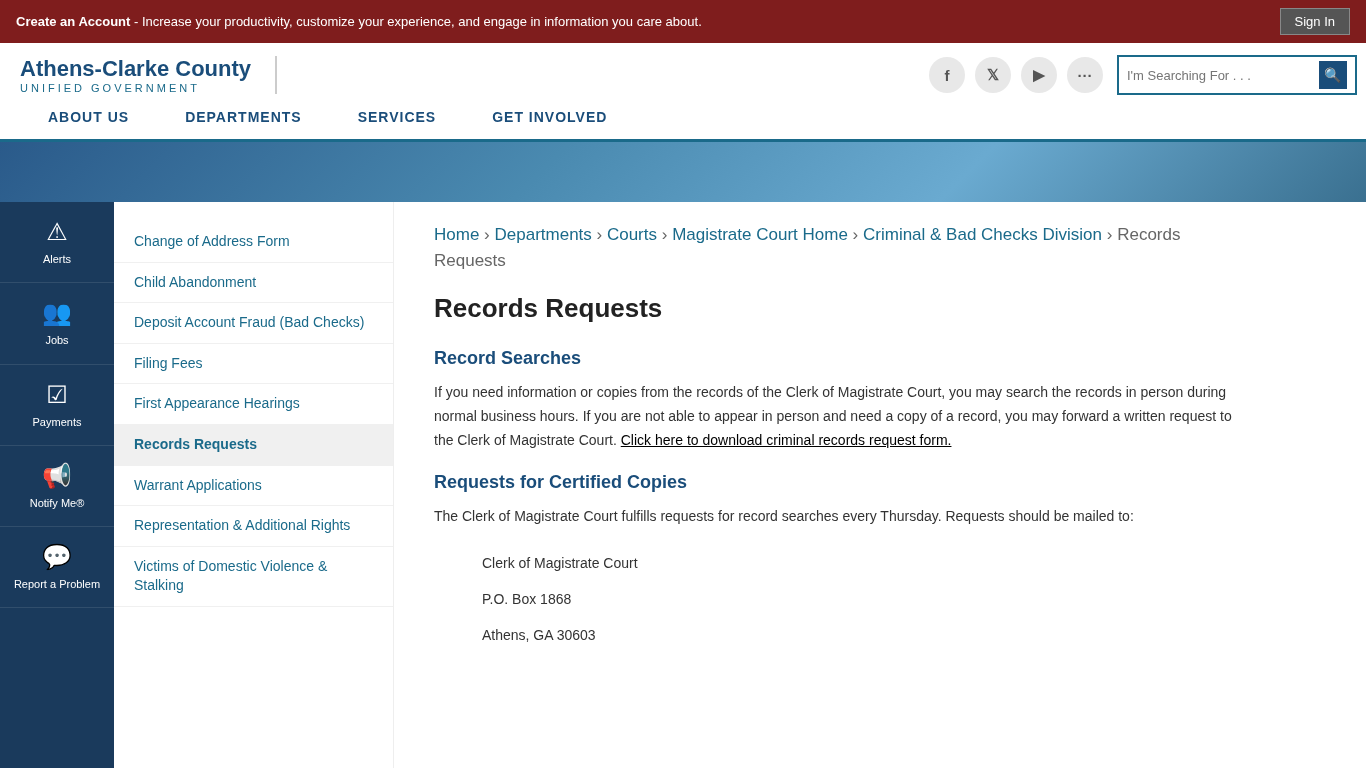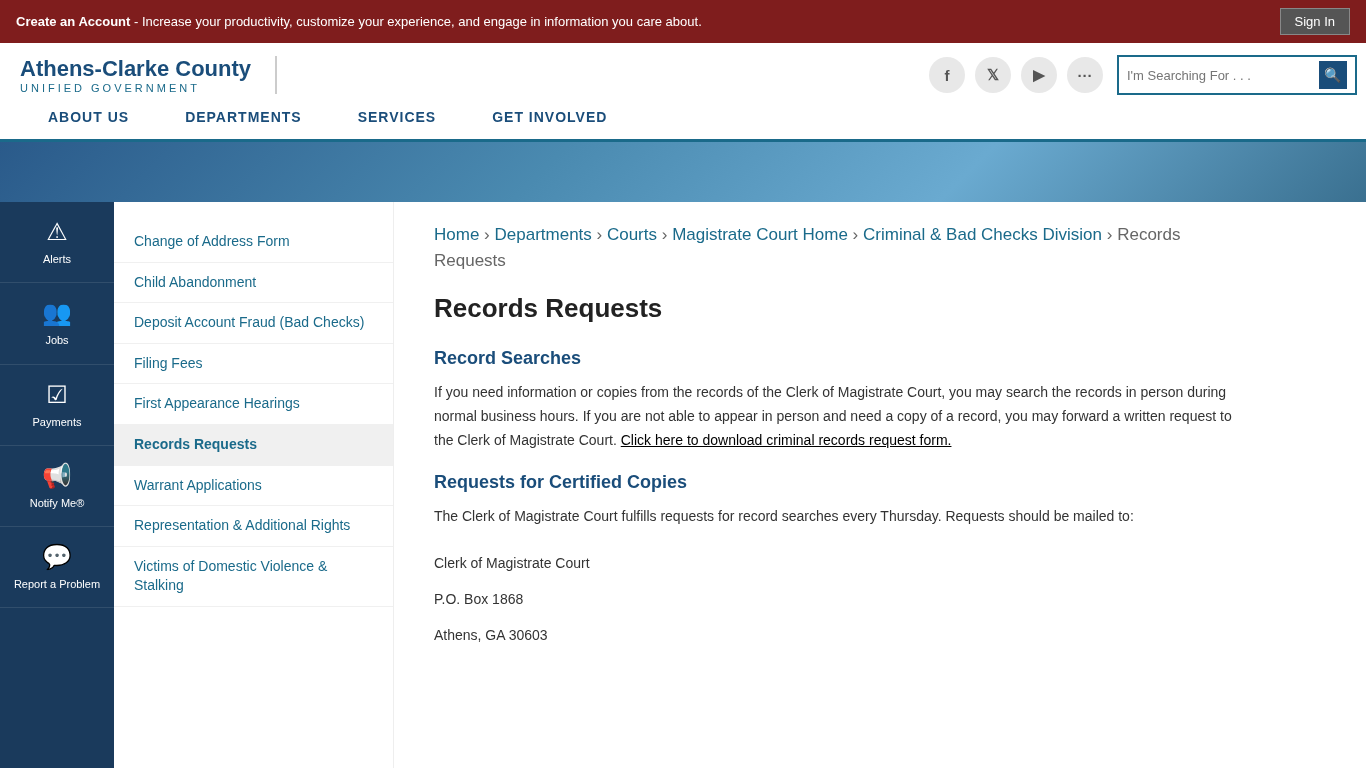--- a/index.html
+++ b/index.html
@@ -206,20 +206,21 @@
       margin-bottom: 20px;
     }
     .content-text a {
       color: #000000;
     }
     .content-address {
       font-size: 14px;
       line-height: 2;
       color: #333;
       margin-bottom: 8px;
+      margin-left: 48px;
     }
 
     
     .header-top {
       display: flex;
       align-items: center;
       padding: 12px 9px 0 20px;
       background: #fff;
       gap: 46px;
     }

